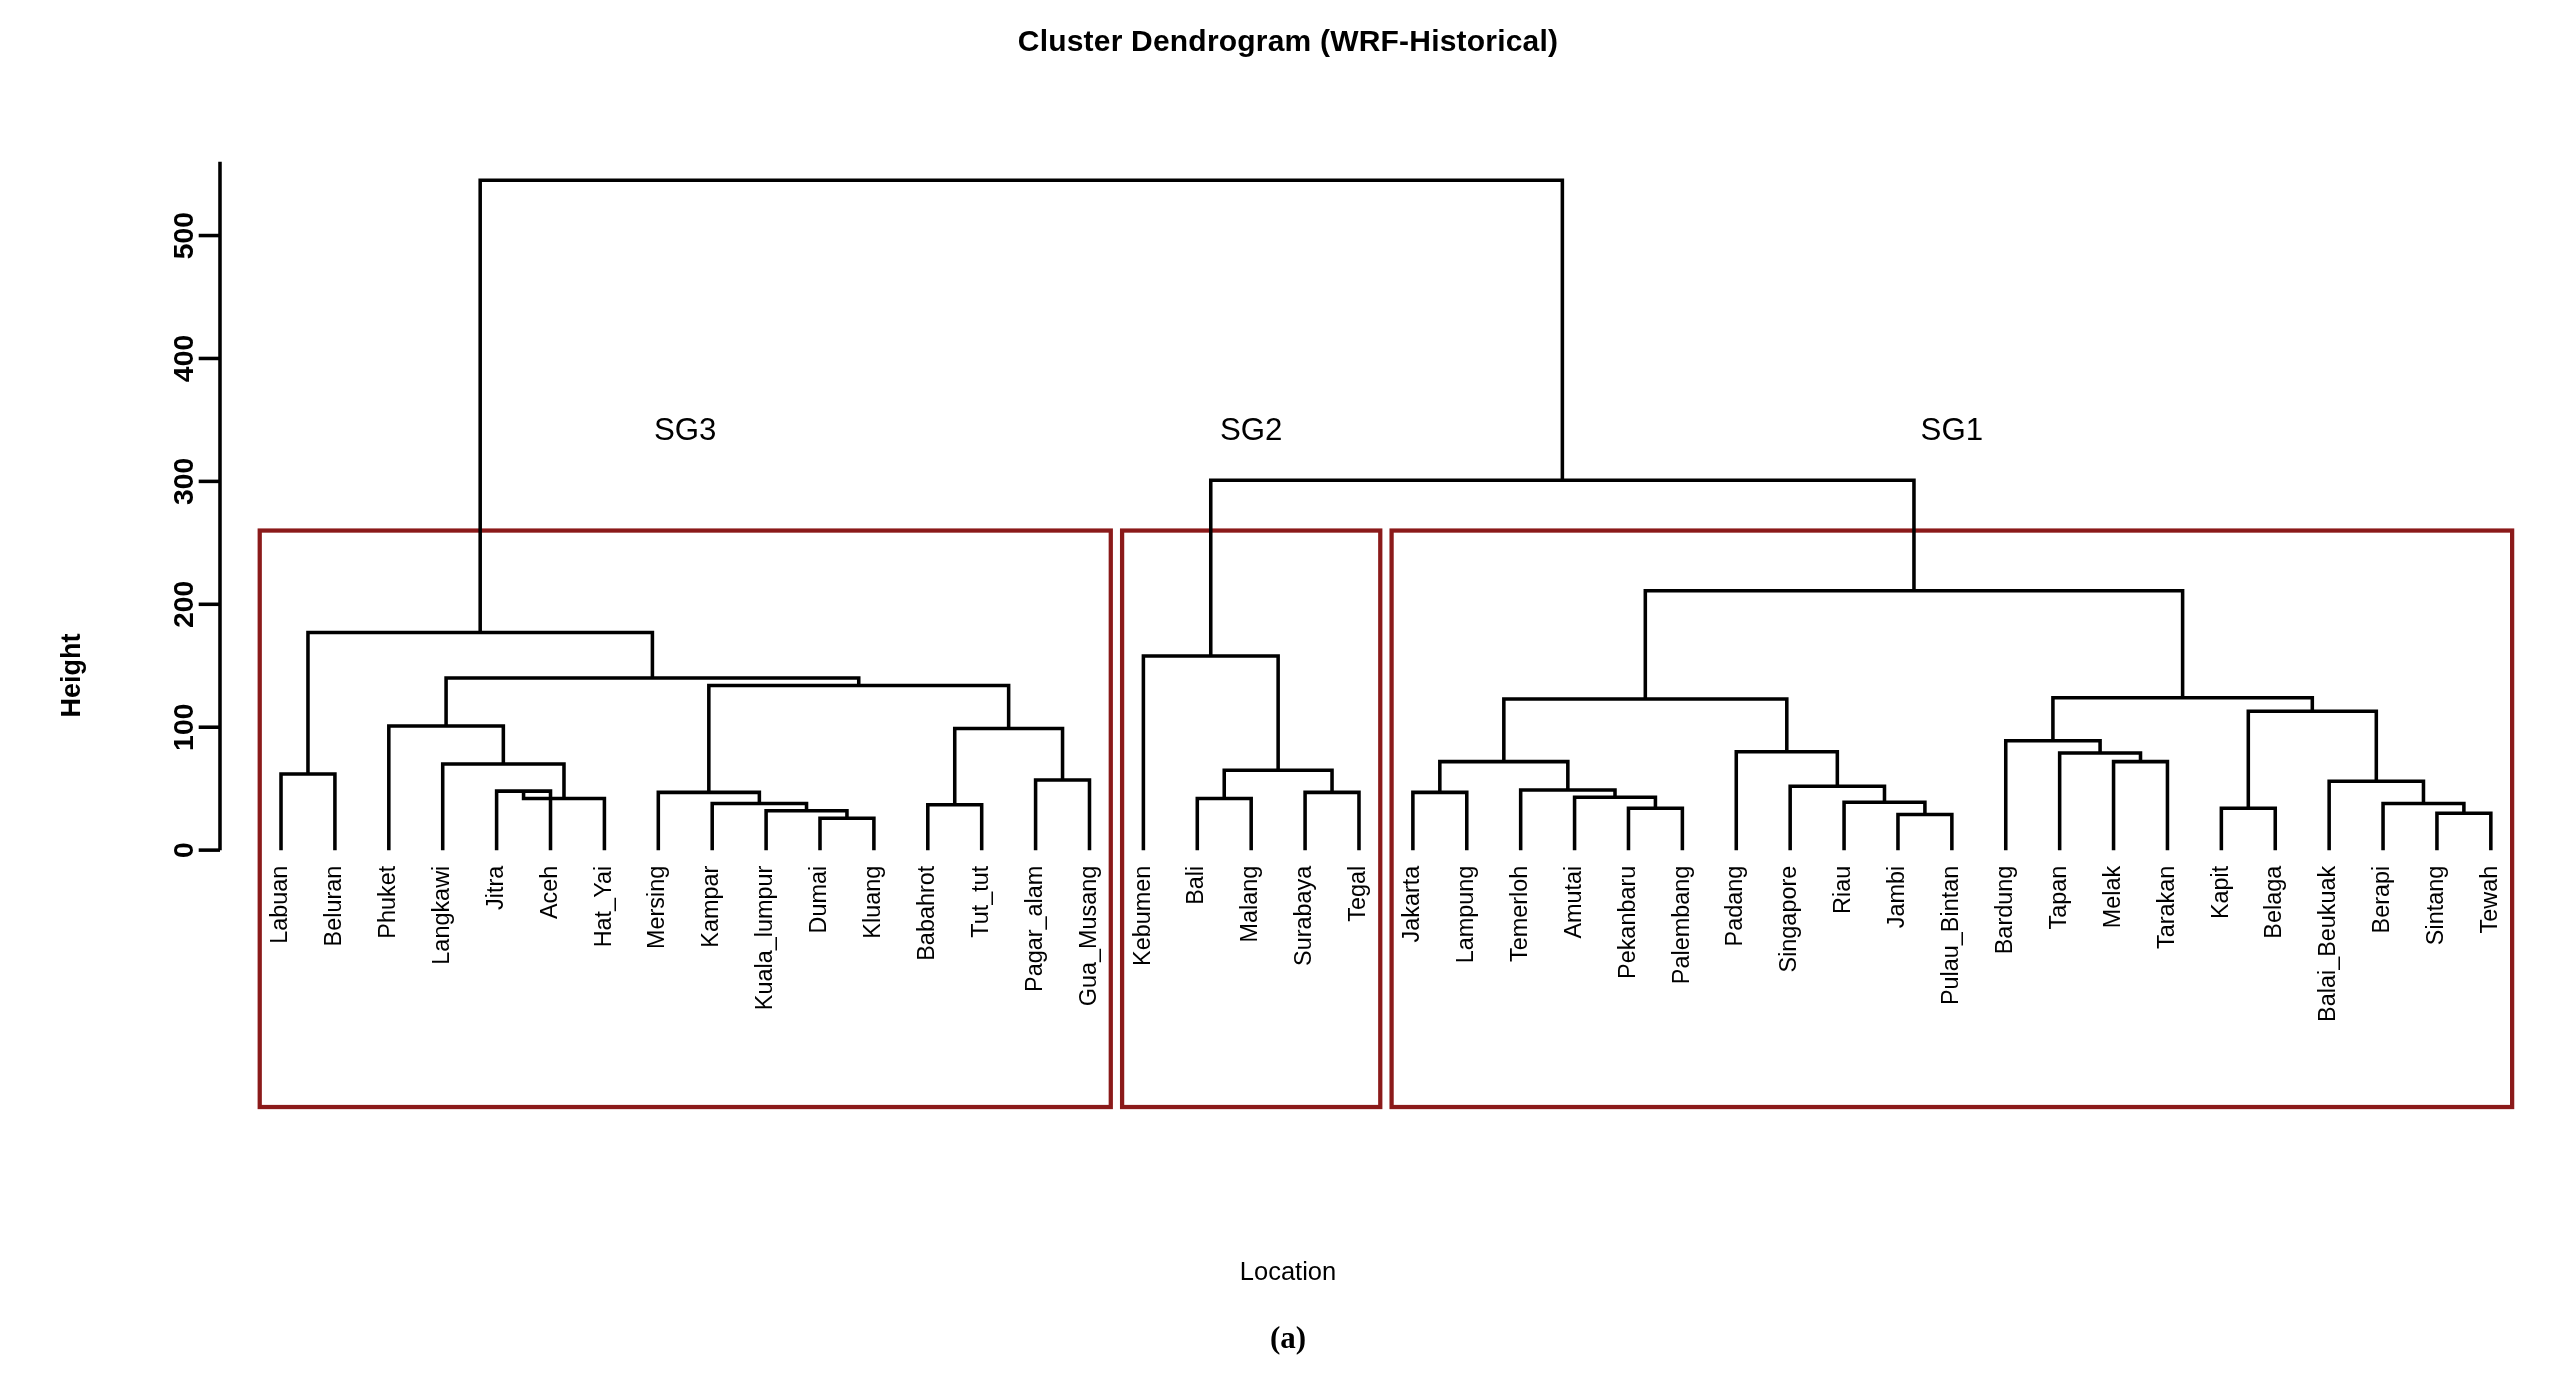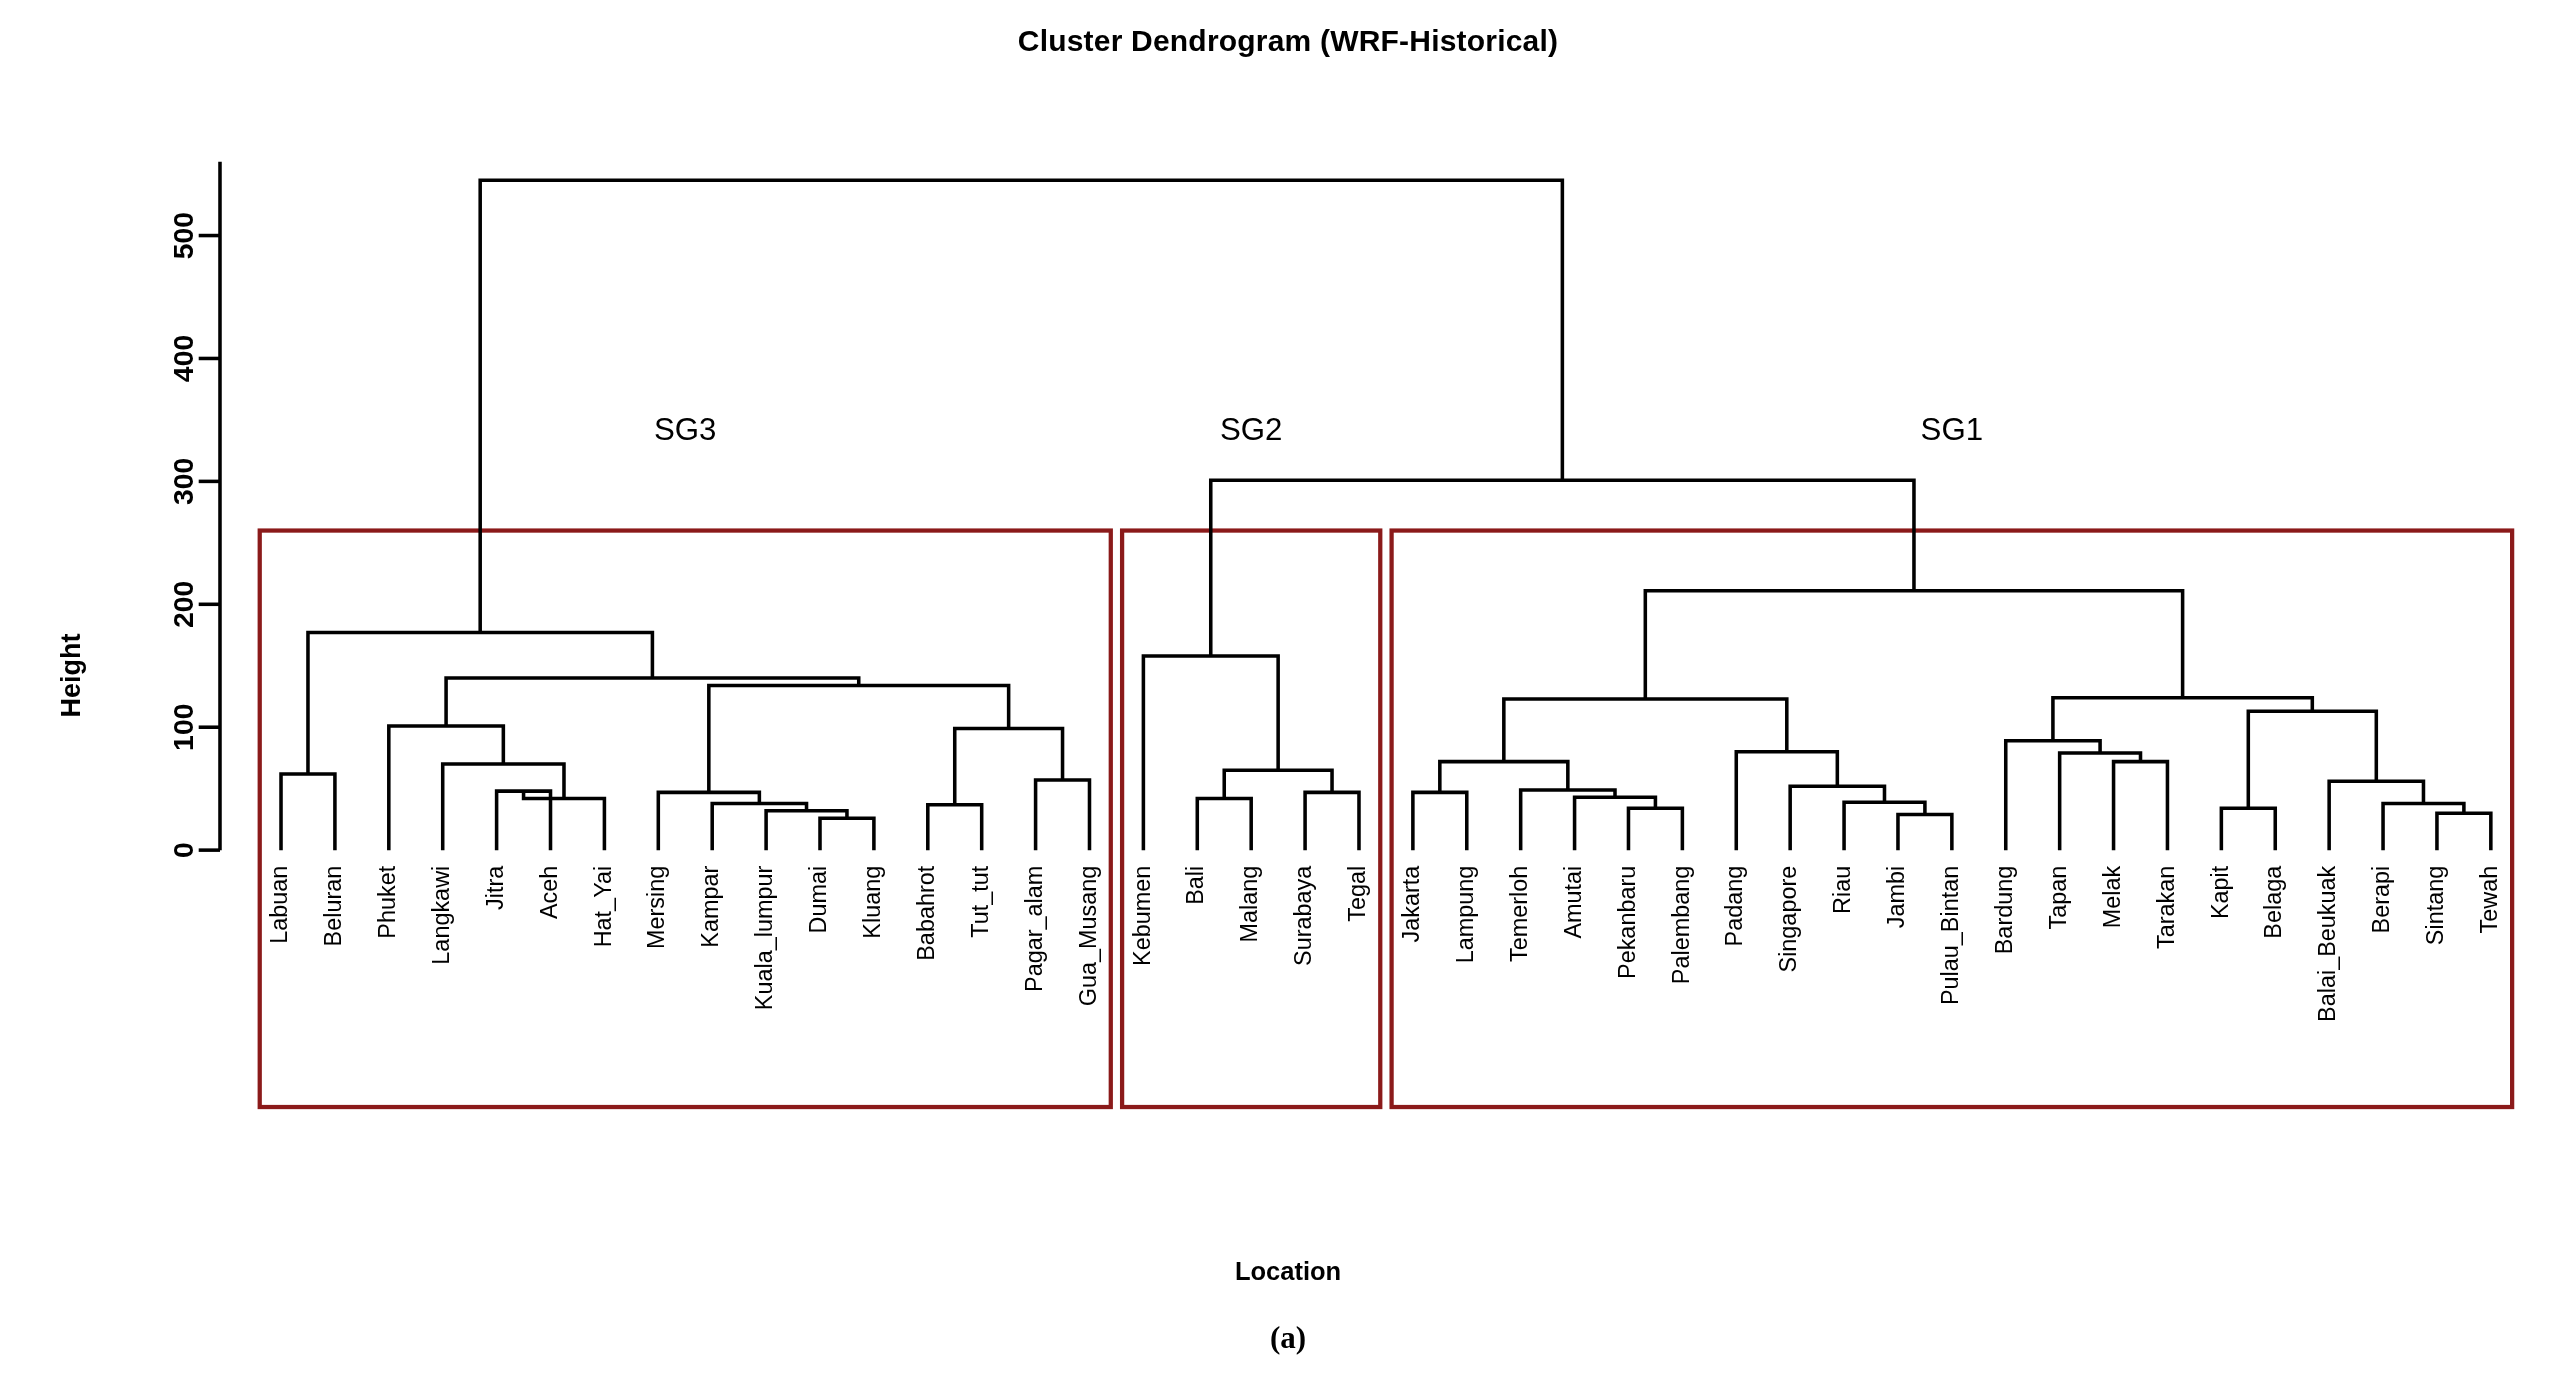--- a/index.html
+++ b/index.html
@@ -5,21 +5,20 @@
   html,body{margin:0;padding:0;background:#ffffff;}
   body{width:2576px;height:1393px;font-family:"Liberation Sans",sans-serif;color:#000;position:relative;overflow:hidden;}
   #stage{position:absolute;left:0;top:0;width:2576px;height:1393px;}
   #plot-title{
     position:absolute;left:0;top:24px;width:2576px;text-align:center;
     font-size:30px;font-weight:bold;letter-spacing:0.2px;
   }
   #x-axis-title{
     position:absolute;left:0;top:1257px;width:2576px;text-align:center;
     font-size:25.5px;
-    font-weight:bold;
   }
   #y-axis-title{
     position:absolute;left:-64px;top:660px;width:270px;text-align:center;
     font-size:27px;font-weight:bold;transform:rotate(-90deg);transform-origin:center center;
   }
   #figure-caption{
     position:absolute;left:0;top:1320px;width:2576px;text-align:center;
     font-size:31px;font-weight:bold;font-family:"Liberation Serif",serif;
   }
   svg#dendro{position:absolute;left:0;top:0;width:2576px;height:1393px;}

